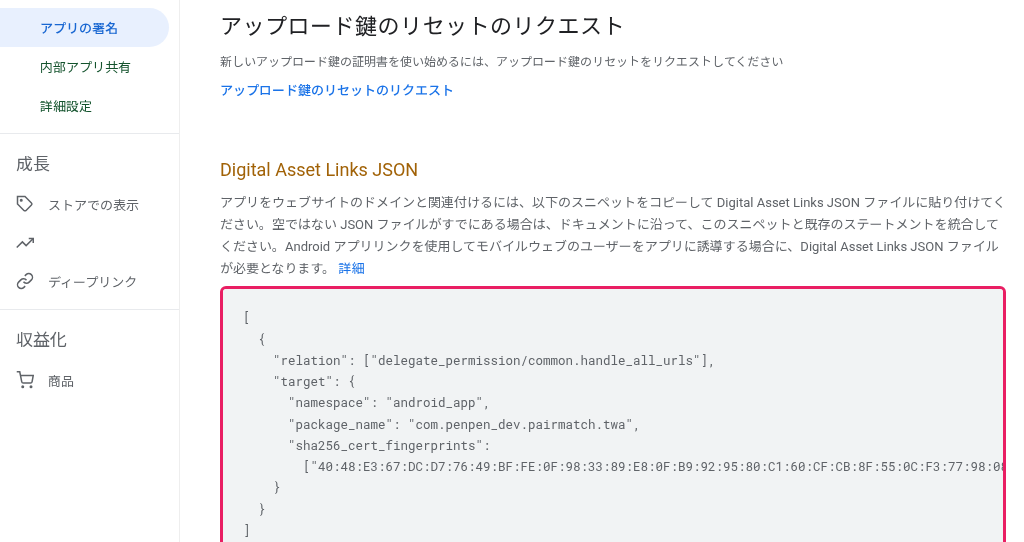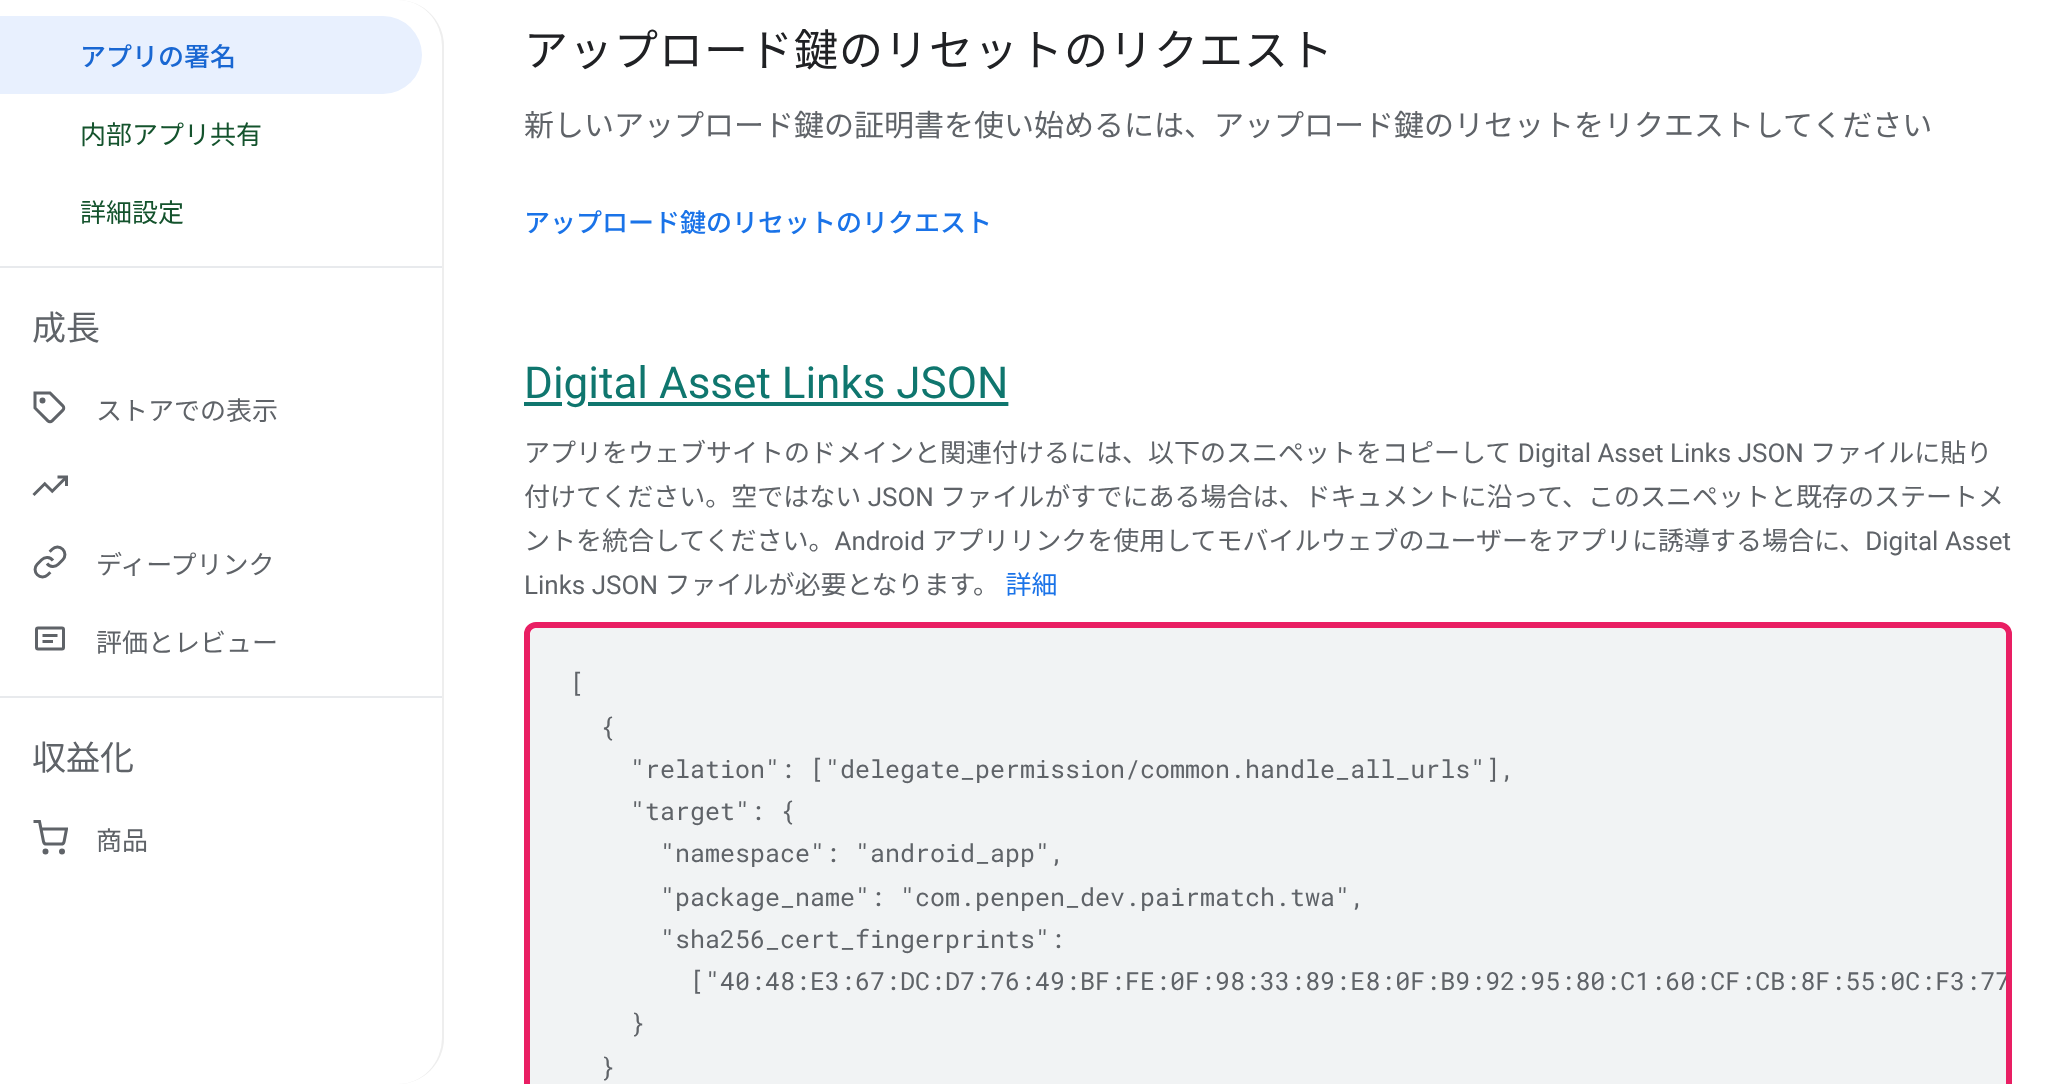--- a/index.html
+++ b/index.html
@@ -11,25 +11,24 @@
       font-family: -apple-system, BlinkMacSystemFont, "Segoe UI", Roboto, "Noto Sans JP", sans-serif;
       font-size: 14px;
       color: #3c4043;
       background: #fff;
       display: flex;
       width: 1024px;
       height: 542px;
       overflow: hidden;
     }
     .sidebar {
-      width: 222px;
+      width: 180px;
       flex-shrink: 0;
       padding-top: 8px;
       border-right: 1px solid #eee;
-      border-radius: 23px;
     }
     .sidebar-item {
       padding: 10px 18px 10px 40px;
       font-size: 13px;
       color: #14532d;
       cursor: pointer;
       display: flex;
       align-items: center;
       gap: 14px;
     }
@@ -73,40 +72,39 @@
       overflow: hidden;
     }
     .section-title {
       font-size: 22px;
       font-weight: 400;
       color: #202124;
       margin-bottom: 12px;
       letter-spacing: 0.5px;
     }
     .section-desc {
-      font-size: 15px;
-      color: #5f6368;
-      margin-bottom: 28px;
+      font-size: 12px;
+      color: #5f6368;
+      margin-bottom: 11px;
     }
     .link-btn {
       color: #1a73e8;
       font-size: 13px;
       font-weight: 500;
       cursor: pointer;
     }
     .dal-section {
       margin-top: 60px;
     }
     .dal-title {
-      font-size: 22px;
+      font-size: 18px;
       font-weight: 400;
-      color: #0f766e;
+      color: #a16207;
       margin-bottom: 12px;
       font-family: "Google Sans", Roboto, sans-serif;
-      text-decoration: underline;
     }
     .dal-desc {
       font-size: 13px;
       color: #5f6368;
       line-height: 1.7;
       margin-bottom: 6px;
     }
     .dal-desc .inline-link {
       color: #1a73e8;
       cursor: pointer;
@@ -165,30 +163,20 @@
   <div class="sidebar-item-with-icon">
     <span class="sidebar-icon">
       <svg viewBox="0 0 24 24" width="18" height="18" fill="none" stroke="currentColor" stroke-width="2">
           <path d="M10 13a5 5 0 0 0 7.54.54l3-3a5 5 0 0 0-7.07-7.07l-1.72 1.71"></path>
           <path d="M14 11a5 5 0 0 0-7.54-.54l-3 3a5 5 0 0 0 7.07 7.07l1.71-1.71"></path>
         </svg>
     </span>
     <span>ディープリンク</span>
   </div>
 
-  <div class="sidebar-item-with-icon">
-    <span class="sidebar-icon">
-      <svg viewBox="0 0 24 24" width="18" height="18" fill="none" stroke="currentColor" stroke-width="2">
-          <rect x="3" y="4" width="18" height="14" rx="1"></rect>
-          <line x1="7" y1="9" x2="17" y2="9"></line>
-          <line x1="7" y1="13" x2="14" y2="13"></line>
-        </svg>
-    </span>
-    <span>評価とレビュー</span>
-  </div>
 
   <div class="sidebar-section">収益化</div>
   <div class="sidebar-item-with-icon">
     <span class="sidebar-icon">
       <svg viewBox="0 0 24 24" width="18" height="18" fill="none" stroke="currentColor" stroke-width="2">
           <circle cx="9" cy="21" r="1"></circle>
           <circle cx="20" cy="21" r="1"></circle>
           <path d="M1 1h4l2.68 13.39a2 2 0 0 0 2 1.61h9.72a2 2 0 0 0 2-1.61L23 6H6"></path>
         </svg>
     </span>

